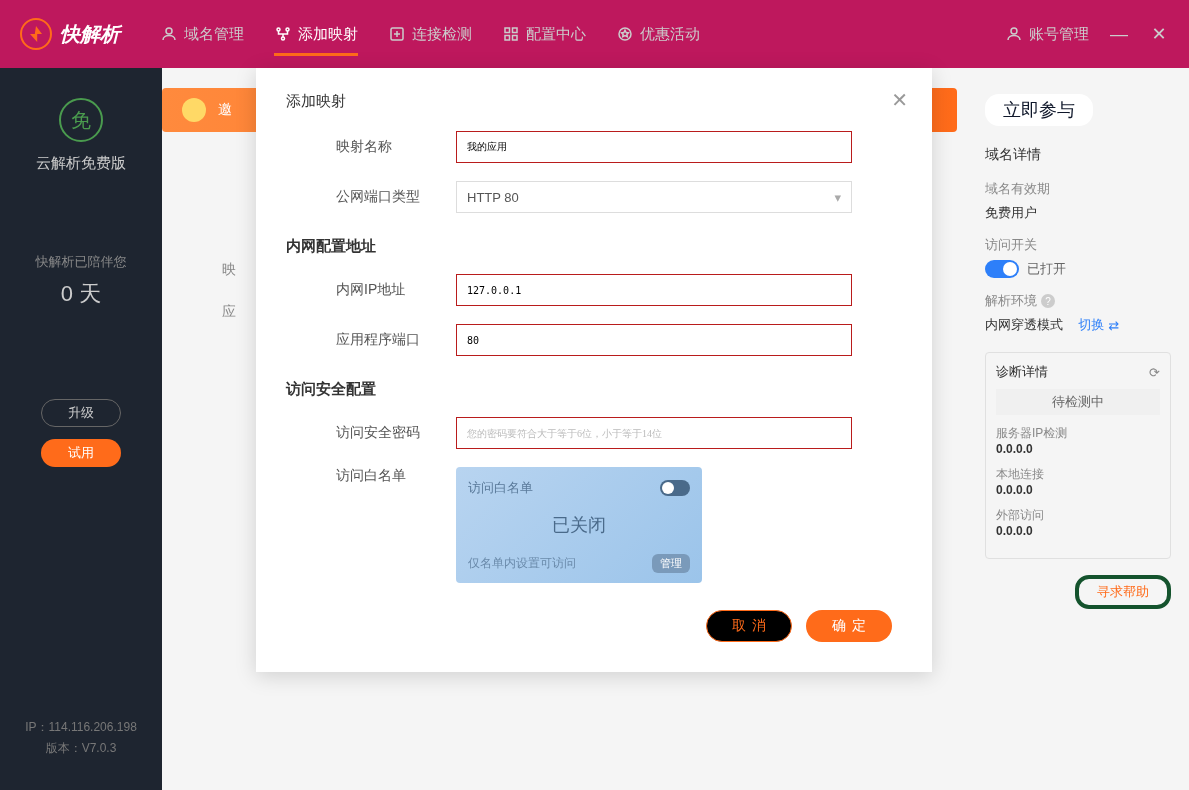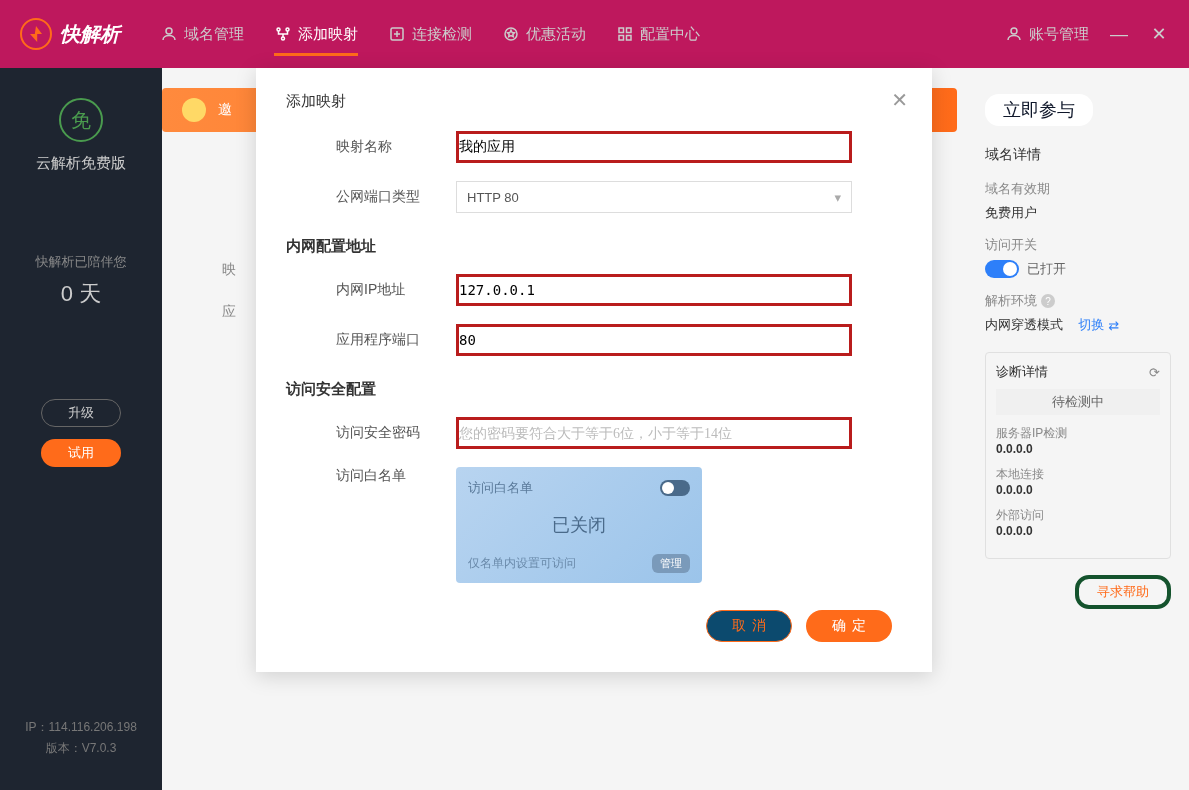--- a/index.html
+++ b/index.html
@@ -56,35 +56,35 @@
 .diag-item { margin-bottom: 10px; }
 .diag-item-label { color: #888; font-size: 12px; }
 .diag-item-val { color: #333; font-size: 12px; font-weight: bold; }
 .help-btn { border: 4px solid #14532d; color: #ff6b1a; border-radius: 14px; padding: 4px 18px; font-size: 13px; cursor: pointer; float: right; margin-top: 16px; }
 .refresh-icon { cursor: pointer; color: #888; }
 .modal { position: absolute; left: 94px; top: 0; width: 676px; height: 604px; background: #fff; box-shadow: 0 4px 20px rgba(0,0,0,0.15); padding: 24px 30px; }
 .modal-title { font-size: 15px; color: #333; margin-bottom: 20px; }
 .modal-close { position: absolute; top: 20px; right: 24px; font-size: 20px; color: #999; cursor: pointer; }
 .form-row { display: flex; align-items: center; margin-bottom: 18px; padding-left: 50px; }
 .form-label { width: 120px; font-size: 14px; color: #555; }
-.form-input { flex: 1; max-width: 396px; height: 32px; border: 3px solid #b91c1c; padding: 0 0; font-size: 14px; font-family: monospace; }
+.form-input { flex: 1; max-width: 396px; height: 32px; border: 1px solid #b91c1c; padding: 0 10px; font-size: 10px; font-family: monospace; }
 .form-input::placeholder { color: #bbb; font-family: "Microsoft YaHei"; }
 .form-select { flex: 1; max-width: 396px; height: 32px; border: 1px solid #ddd; padding: 0 10px; font-size: 13px; font-family: monospace; display: flex; align-items: center; justify-content: space-between; cursor: pointer; color: #555; }
 .section-title { font-size: 15px; color: #333; font-weight: bold; margin: 24px 0 18px 0; }
 .whitelist-box { width: 246px; height: 116px; background: linear-gradient(135deg, #b8d4f0, #9bc4ea); border-radius: 4px; padding: 12px; position: relative; }
 .wl-head { display: flex; justify-content: space-between; align-items: center; font-size: 13px; color: #5a7a9a; }
 .wl-toggle { width: 30px; height: 16px; background: #4a6a8a; border-radius: 8px; position: relative; cursor: pointer; }
 .wl-toggle::after { content: ""; position: absolute; left: 2px; top: 2px; width: 12px; height: 12px; background: #fff; border-radius: 50%; }
 .wl-status { text-align: center; font-size: 18px; color: #4a6a8a; margin-top: 16px; }
 .wl-foot { position: absolute; bottom: 10px; left: 12px; right: 12px; display: flex; justify-content: space-between; align-items: center; font-size: 12px; }
 .wl-hint { color: #6a8aaa; }
 .wl-manage { background: #7a9aba; color: #fff; padding: 2px 8px; border-radius: 6px; cursor: pointer; font-size: 11px; }
 .modal-buttons { position: absolute; bottom: 30px; right: 40px; display: flex; gap: 14px; }
 .modal-btn { width: 86px; height: 32px; border-radius: 16px; display: flex; align-items: center; justify-content: center; font-size: 14px; cursor: pointer; letter-spacing: 6px; padding-left: 6px; }
-.btn-cancel { border: 1px solid #ff6b1a; color: #ff6b1a; background: #0c4a6e; }
+.btn-cancel { border: 1px solid #ff6b1a; color: #ff6b1a; background: #000000; }
 .btn-confirm { background: #ff6b1a; color: #fff; }
 
 svg { width: 100%; height: 100%; }
 </style>
 </head>
 <body>
 
 <div class="topbar">
   <div class="logo">
     <div class="logo-icon"></div>
@@ -116,36 +116,36 @@
           <svg viewBox="0 0 24 24" fill="none" stroke="#ccc" stroke-width="2">
             <rect x="4" y="4" width="16" height="16" rx="2"></rect>
             <path d="M12 8v8M8 12h8"></path>
           </svg>
         </span>
       <span>连接检测</span>
     </div>
     <div class="nav-item">
       <span class="nav-icon">
           <svg viewBox="0 0 24 24" fill="none" stroke="#ccc" stroke-width="2">
-            <circle cx="12" cy="12" r="8"></circle>
-            <path d="M12 7l1.5 3 3 .5-2 2 .5 3-3-1.5-3 1.5.5-3-2-2 3-.5z"></path>
-          </svg>
-        </span>
-      <span>优惠活动</span>
-    </div>
-    <div class="nav-item">
-      <span class="nav-icon">
-          <svg viewBox="0 0 24 24" fill="none" stroke="#ccc" stroke-width="2">
             <rect x="4" y="4" width="6" height="6"></rect>
             <rect x="14" y="4" width="6" height="6"></rect>
             <rect x="4" y="14" width="6" height="6"></rect>
             <rect x="14" y="14" width="6" height="6"></rect>
           </svg>
         </span>
       <span>配置中心</span>
+    </div>
+    <div class="nav-item">
+      <span class="nav-icon">
+          <svg viewBox="0 0 24 24" fill="none" stroke="#ccc" stroke-width="2">
+            <circle cx="12" cy="12" r="8"></circle>
+            <path d="M12 7l1.5 3 3 .5-2 2 .5 3-3-1.5-3 1.5.5-3-2-2 3-.5z"></path>
+          </svg>
+        </span>
+      <span>优惠活动</span>
     </div>
   </div>
   <div class="window-controls">
     <div class="account-mgmt">
       <span class="nav-icon">
           <svg viewBox="0 0 24 24" fill="none" stroke="#ccc" stroke-width="2">
             <circle cx="12" cy="8" r="4"></circle>
             <path d="M4 20c0-4 4-6 8-6s8 2 8 6"></path>
           </svg>
         </span>

